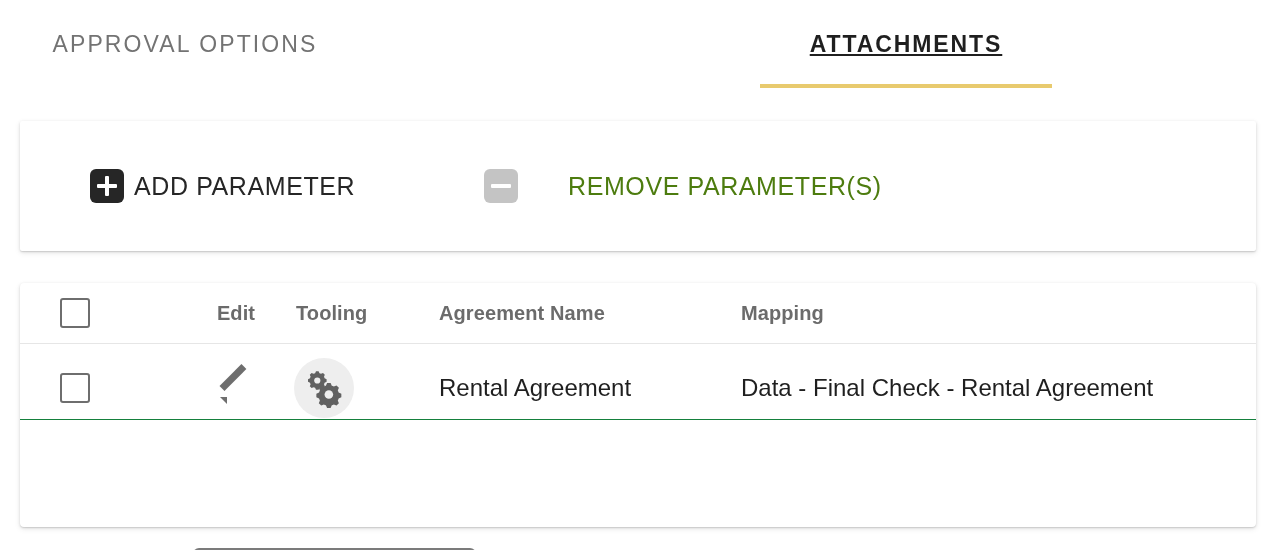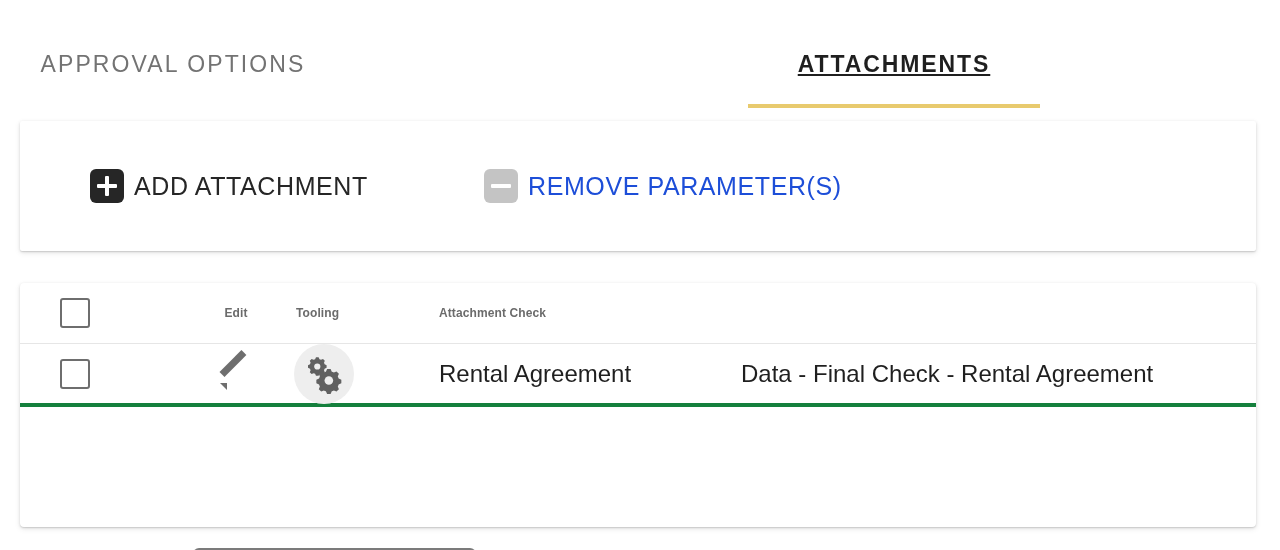--- a/index.html
+++ b/index.html
@@ -15,25 +15,24 @@
   .page {
     position: relative;
     width: 1280px;
     height: 550px;
     background: #ffffff;
   }
 
   
   .tabbar {
     position: absolute;
-    left: 0;
+    left: 12px;
     top: 0;
     width: 1048px;
     height: 92px;
-    margin-top: 20px;
   }
 
   .tab {
     position: absolute;
     top: 24px;
     height: 40px;
     display: flex;
     align-items: center;
     justify-content: center;
     font-size: 23px;
@@ -92,21 +91,21 @@
     white-space: nowrap;
   }
 
   .action-label {
     font-size: 25px;
     letter-spacing: 0.6px;
     color: #262626;
   }
 
   .action.disabled { cursor: default; }
-  .action.disabled .action-label { color: #1d4ed8; }
+  .action.disabled .action-label { color: #4d7c0f; margin-left: 40px; }
 
   #action-add    { left: 70px; }
   #action-remove { left: 464px; }
   #action-close  { left: 940px; }
 
   .sq-icon {
     width: 34px;
     height: 34px;
     border-radius: 6px;
     background: #262626;
@@ -165,38 +164,38 @@
 
   .table-head,
   .table-row {
     position: absolute;
     left: 0;
     width: 1236px;
     display: block;
   }
 
   .table-head { top: 0;  height: 61px; border-bottom: 1px solid #e6e6e6; }
-  .table-row  { top: 61px; height: 63px; border-bottom: 4px solid #15803d; }
+  .table-row  { top: 74px; height: 63px; border-bottom: 1px solid #15803d; }
 
   .cell {
     position: absolute;
     top: 0;
     height: 100%;
     display: flex;
     align-items: center;
   }
 
   .col-check   { left: 40px;  width: 80px;  justify-content: flex-start; }
   .col-edit    { left: 160px; width: 110px; justify-content: center; }
   .col-tooling { left: 274px; width: 120px; }
   .col-name    { left: 419px; width: 300px; }
   .col-mapping { left: 721px; width: 500px; }
 
   .th {
-    font-size: 12px;
+    font-size: 20px;
     font-weight: bold;
     color: #6b6b6b;
     letter-spacing: 0.1px;
     white-space: nowrap;
   }
   .col-edit .th, .col-tooling .th { margin-left: 2px; }
 
   .td {
     font-size: 24px;
     color: #1f1f1f;
@@ -289,21 +288,21 @@
     <div class="tab-underline"></div>
   </div>
 
   <div class="toolbar-card">
 
     <button class="action" id="action-add">
       <span class="sq-icon">
         <span class="bar-h"></span>
           <span class="bar-v"></span>
       </span>
-      <span class="action-label">ADD ATTACHMENT</span>
+      <span class="action-label">ADD PARAMETER</span>
     </button>
 
     <button class="action disabled" id="action-remove">
       <span class="sq-icon muted">
         <span class="bar-h"></span>
       </span>
       <span class="action-label">REMOVE PARAMETER(S)</span>
     </button>
 
 
@@ -315,21 +314,24 @@
       <div class="cell col-check">
         <span class="checkbox"></span>
       </div>
       <div class="cell col-edit">
         <span class="th">Edit</span>
       </div>
       <div class="cell col-tooling">
         <span class="th">Tooling</span>
       </div>
       <div class="cell col-name">
-        <span class="th">Attachment Check</span>
+        <span class="th">Agreement Name</span>
+      </div>
+      <div class="cell col-mapping">
+        <span class="th">Mapping</span>
       </div>
     </div>
 
     <div class="table-row">
       <div class="cell col-check">
         <span class="checkbox"></span>
       </div>
       <div class="cell col-edit">
         <span class="pencil-icon">
           <span class="body"></span>

